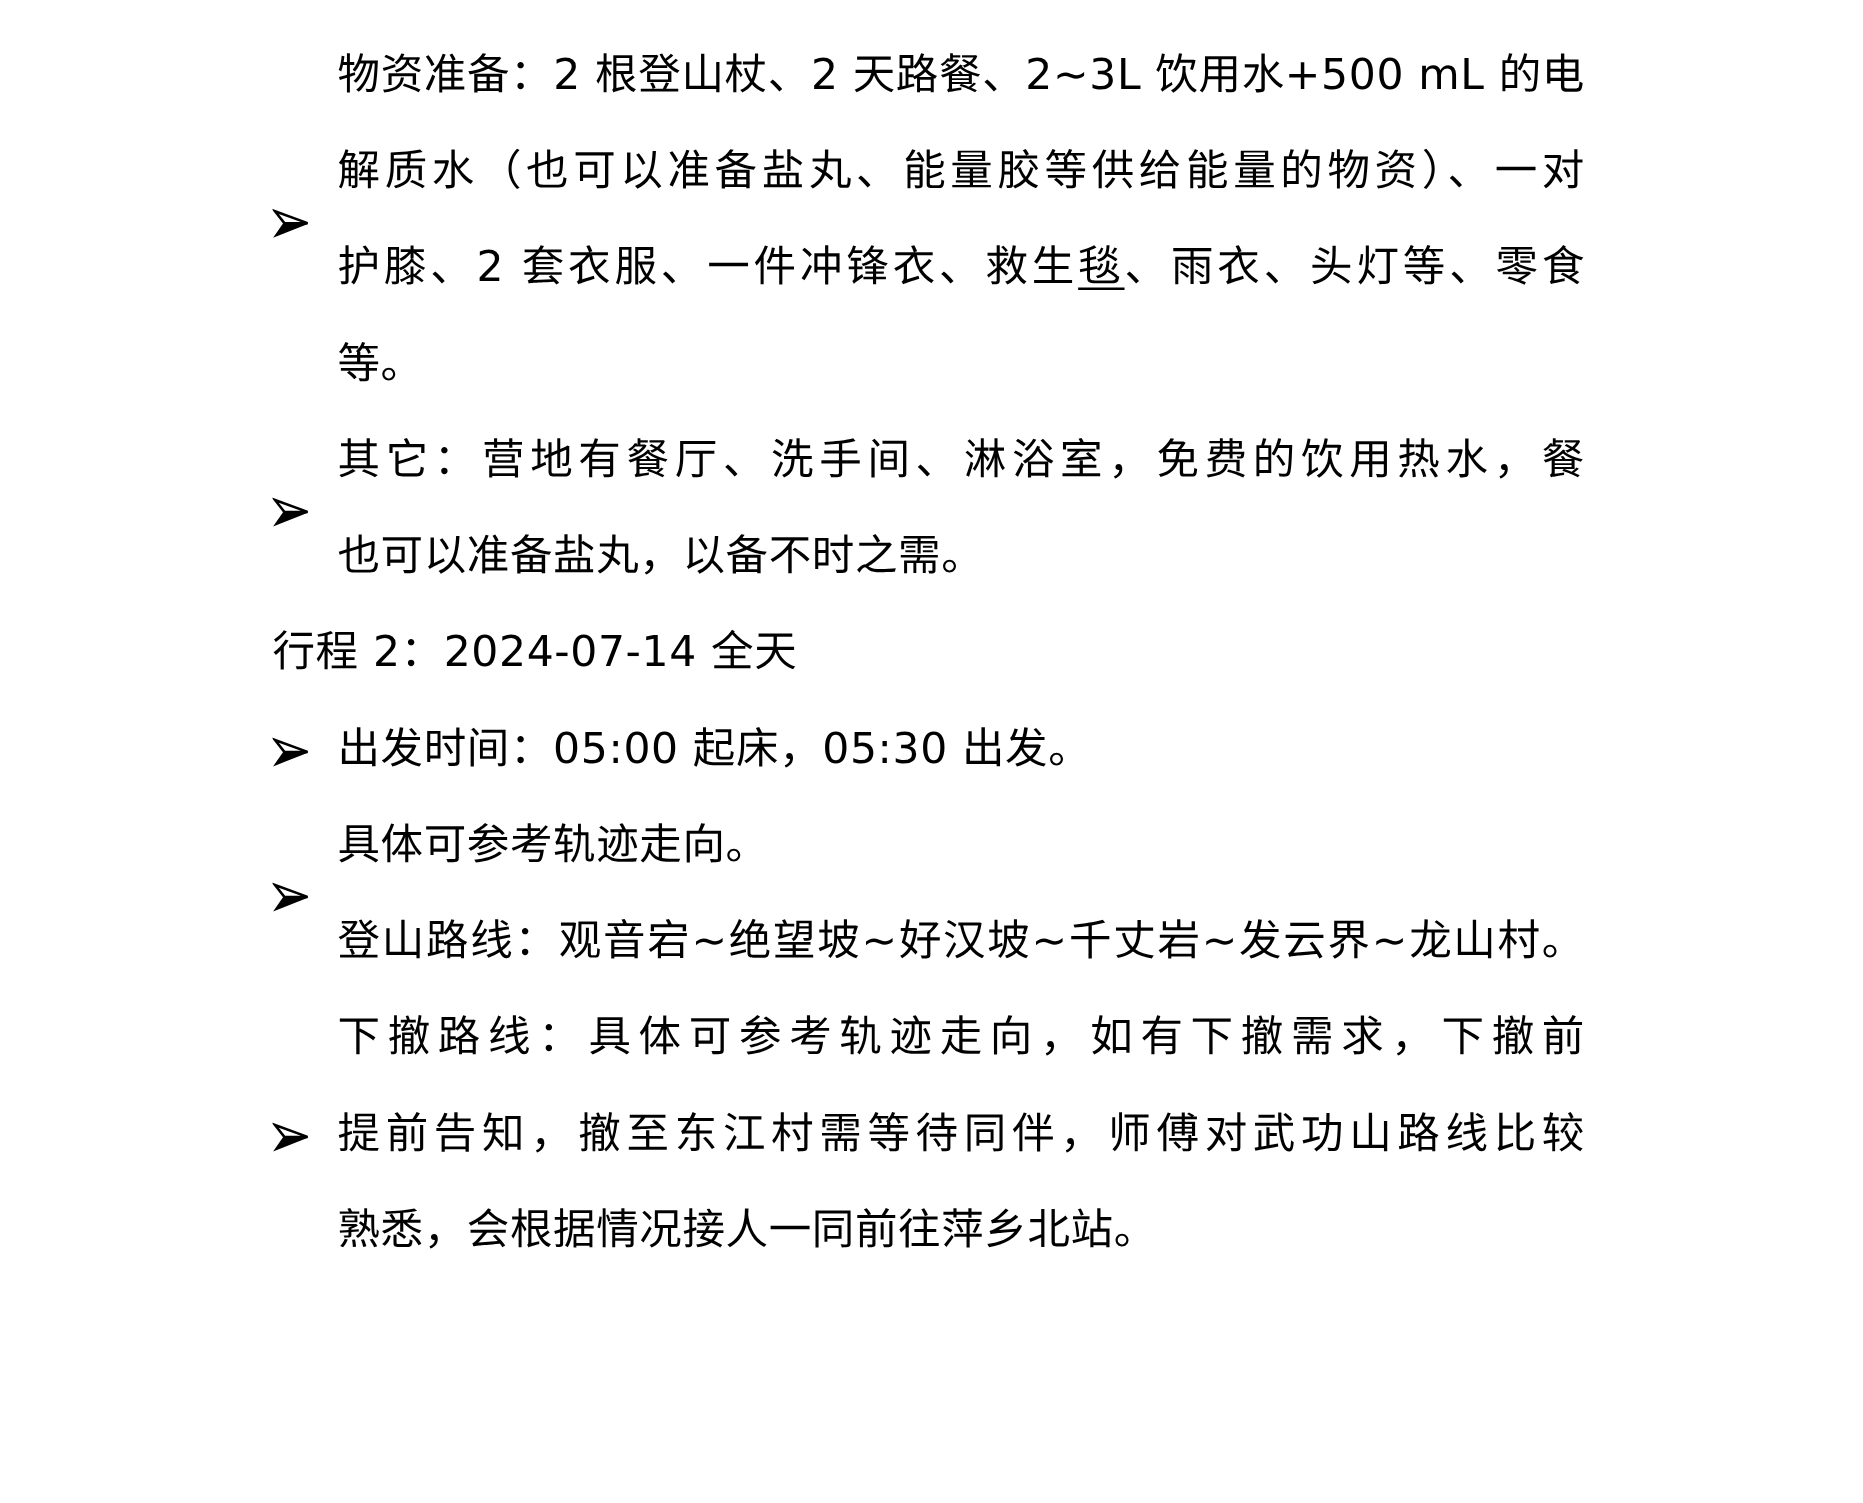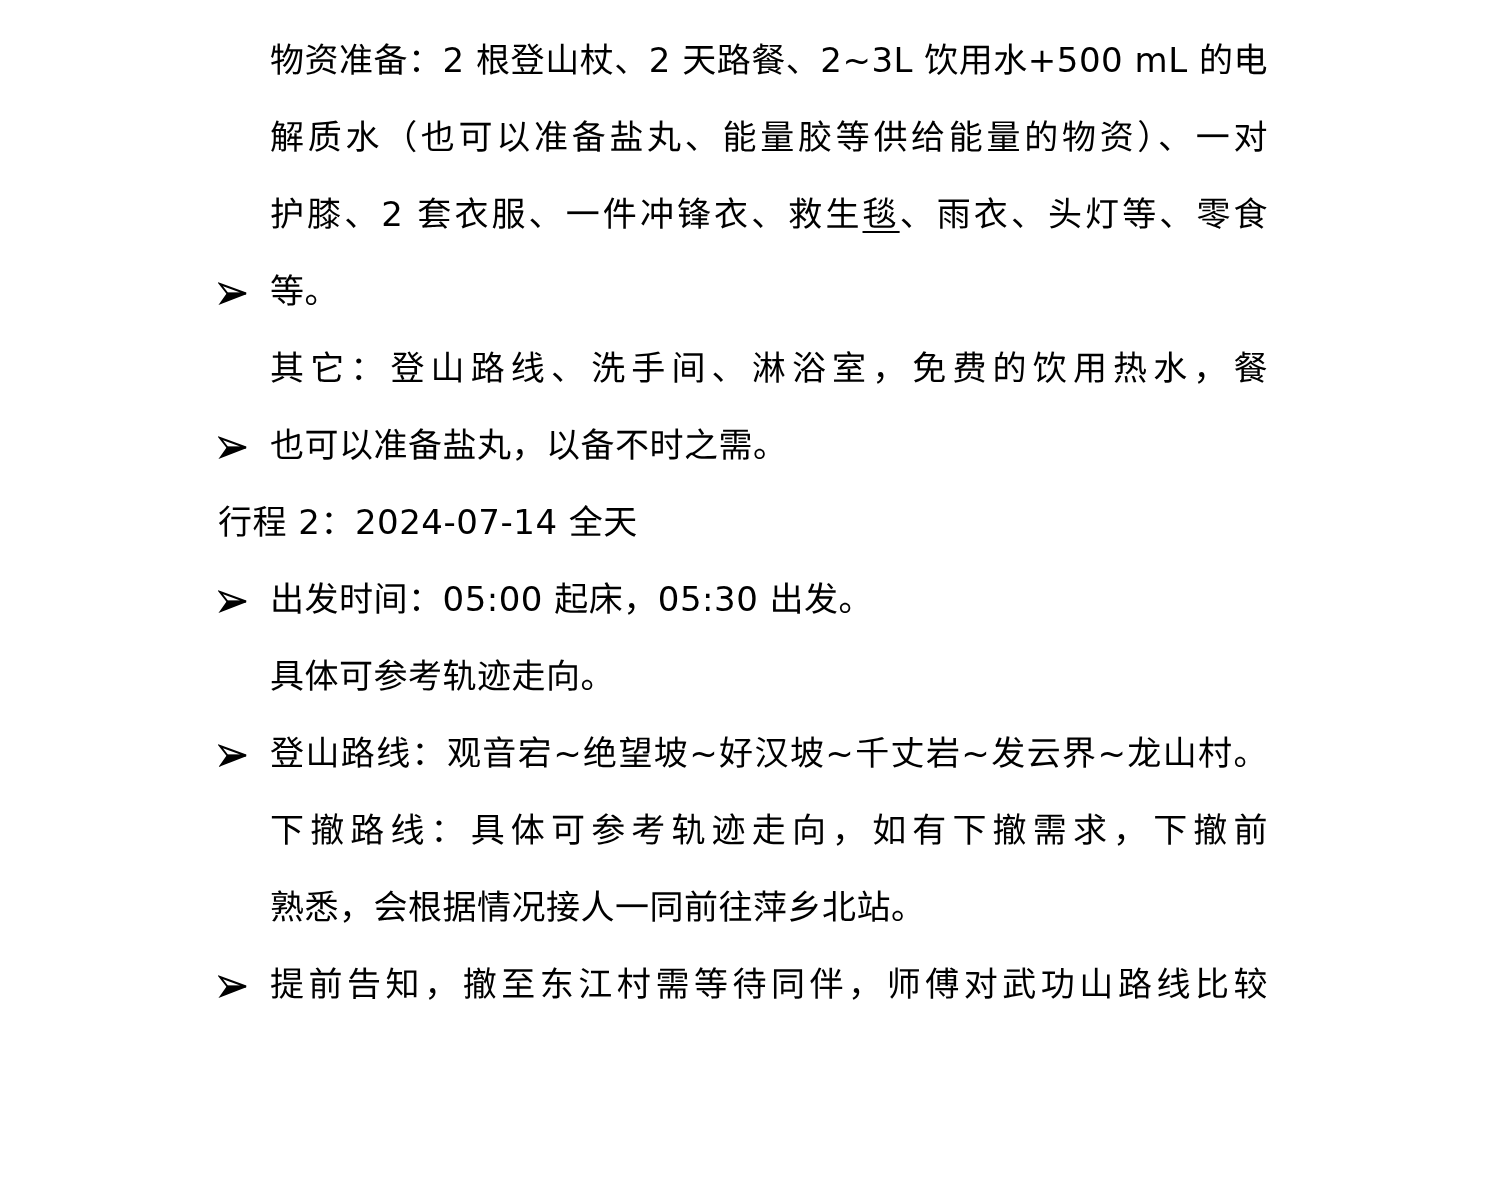--- a/index.html
+++ b/index.html
@@ -18,21 +18,21 @@
     font-family: "DejaVu Sans", "DejaVu Serif", serif;
   }
   .doc {
     position: absolute;
     left: 218px;
     top: 22px;
     width: 1050px;
   }
   .para {
     display: flex;
-    align-items: flex-end;
+    align-items: center;
   }
   .bullet-col {
     flex: 0 0 52px;
     height: 77px;
     position: relative;
   }
   .bullet-col svg {
     position: absolute;
     left: 0;
     top: 27px;
@@ -79,21 +79,21 @@
       </div>
     </div>
     <div class="para">
       <span class="bullet-col">
   <svg width="30" height="26" viewBox="0 0 30 26" aria-hidden="true">
     <polygon points="2,4 28,13.5 9.5,13.5" fill="#ffffff" stroke="#000000" stroke-width="2" stroke-linejoin="miter"></polygon>
     <polygon points="28,13.5 2.5,23.5 9.5,13.5" fill="#000000" stroke="#000000" stroke-width="1.5" stroke-linejoin="miter"></polygon>
   </svg>
 </span>
       <div class="lines">
-        <div class="line stretch">其它：登山路线、洗手间、淋浴室，免费的饮用热水，餐</div>
+        <div class="line stretch">其它：营地有餐厅、洗手间、淋浴室，免费的饮用热水，餐</div>
         <div class="line">也可以准备盐丸，以备不时之需。</div>
       </div>
     </div>
     <div class="para">
       <div class="lines">
         <div class="line">行程 2：2024-07-14 全天</div>
       </div>
     </div>
     <div class="para">
       <span class="bullet-col">
@@ -120,17 +120,17 @@
     </div>
     <div class="para">
       <span class="bullet-col">
   <svg width="30" height="26" viewBox="0 0 30 26" aria-hidden="true">
     <polygon points="2,4 28,13.5 9.5,13.5" fill="#ffffff" stroke="#000000" stroke-width="2" stroke-linejoin="miter"></polygon>
     <polygon points="28,13.5 2.5,23.5 9.5,13.5" fill="#000000" stroke="#000000" stroke-width="1.5" stroke-linejoin="miter"></polygon>
   </svg>
 </span>
       <div class="lines">
         <div class="line stretch">下撤路线：具体可参考轨迹走向，如有下撤需求，下撤前</div>
+        <div class="line stretch">提前告知，撤至东江村需等待同伴，师傅对武功山路线比较</div>
         <div class="line">熟悉，会根据情况接人一同前往萍乡北站。</div>
-        <div class="line stretch">提前告知，撤至东江村需等待同伴，师傅对武功山路线比较</div>
       </div>
     </div>
   </div>
 
 </body></html>

